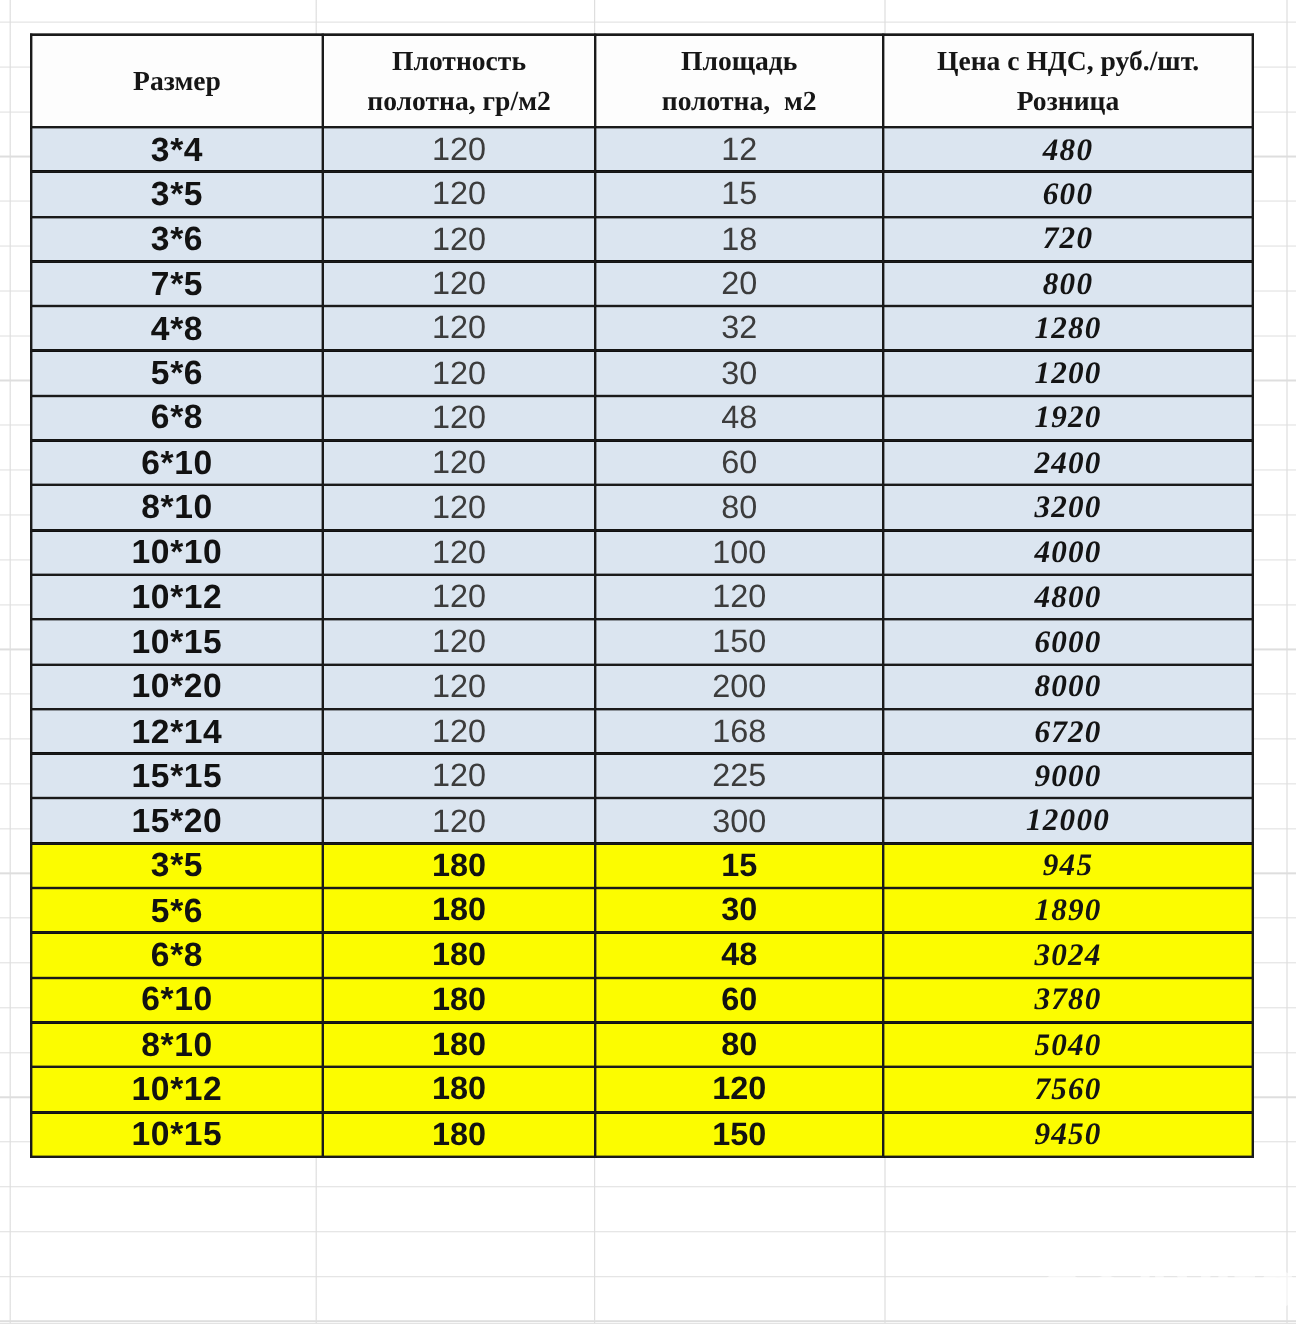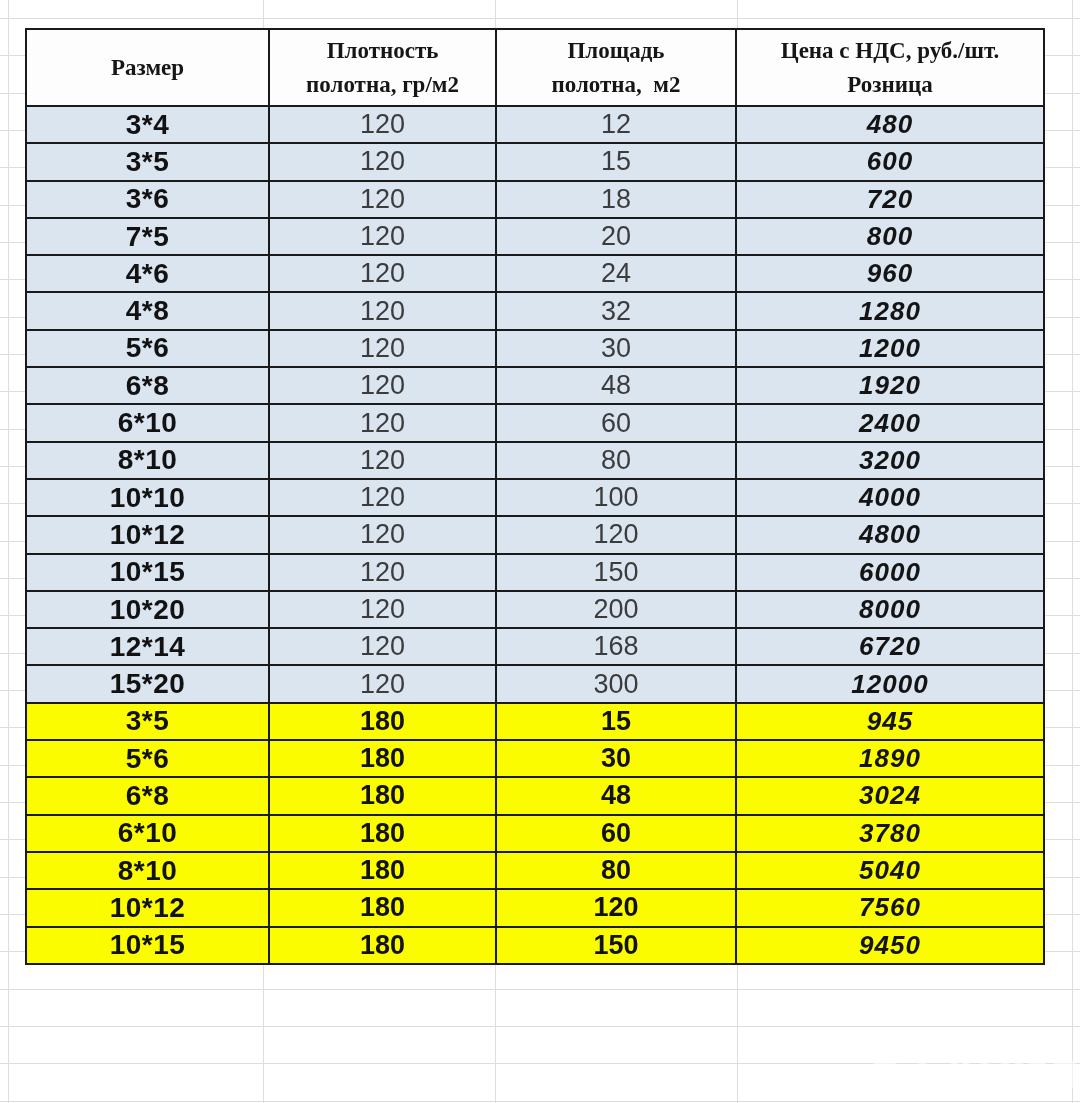--- a/index.html
+++ b/index.html
@@ -59,21 +59,21 @@
     letter-spacing:0.5px;
   }
   td.num {
     font-family:"Liberation Sans", sans-serif;
     font-weight:400; font-size:27px; color:#3c3c3c;
   }
   .row-180 td.num, .row-180 td.size {
     font-weight:bold; color:#121212;
   }
   td.price {
-    font-family:Liberation Sans, sans-serif;
+    font-family:Liberation Serif, serif;
     font-style:italic; font-weight:bold;
     font-size:26px; color:#141414;
     letter-spacing:1px;
   }
   
   .watermark {
     position:absolute; left:862px; top:1026px; z-index:2;
     display:flex; align-items:flex-end;
     pointer-events:none;
   }
@@ -146,26 +146,20 @@
           <td class="num">18</td>
           <td class="price">720</td>
         </tr>
         <tr class="row-120">
           <td class="size">7*5</td>
           <td class="num">120</td>
           <td class="num">20</td>
           <td class="price">800</td>
         </tr>
         <tr class="row-120">
-          <td class="size">4*6</td>
-          <td class="num">120</td>
-          <td class="num">24</td>
-          <td class="price">960</td>
-        </tr>
-        <tr class="row-120">
           <td class="size">4*8</td>
           <td class="num">120</td>
           <td class="num">32</td>
           <td class="price">1280</td>
         </tr>
         <tr class="row-120">
           <td class="size">5*6</td>
           <td class="num">120</td>
           <td class="num">30</td>
           <td class="price">1200</td>
@@ -210,20 +204,26 @@
           <td class="size">10*20</td>
           <td class="num">120</td>
           <td class="num">200</td>
           <td class="price">8000</td>
         </tr>
         <tr class="row-120">
           <td class="size">12*14</td>
           <td class="num">120</td>
           <td class="num">168</td>
           <td class="price">6720</td>
+        </tr>
+        <tr class="row-120">
+          <td class="size">15*15</td>
+          <td class="num">120</td>
+          <td class="num">225</td>
+          <td class="price">9000</td>
         </tr>
         <tr class="row-120">
           <td class="size">15*20</td>
           <td class="num">120</td>
           <td class="num">300</td>
           <td class="price">12000</td>
         </tr>
         <tr class="row-180">
           <td class="size">3*5</td>
           <td class="num">180</td>

